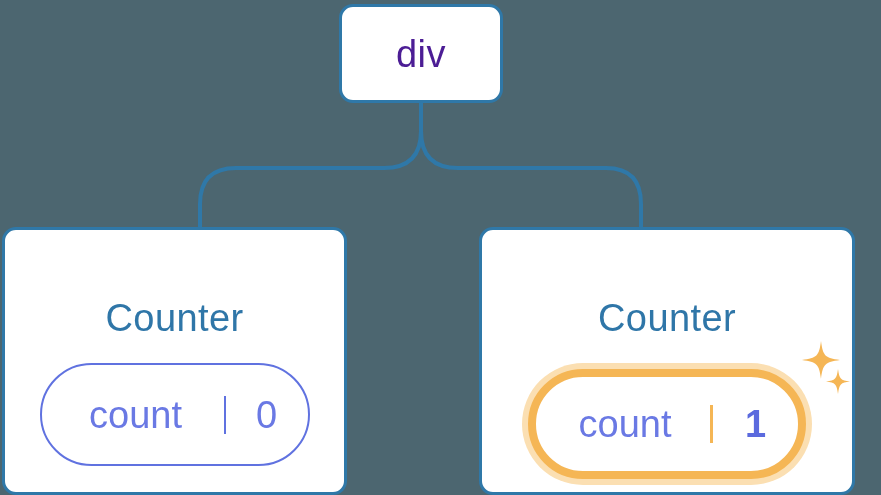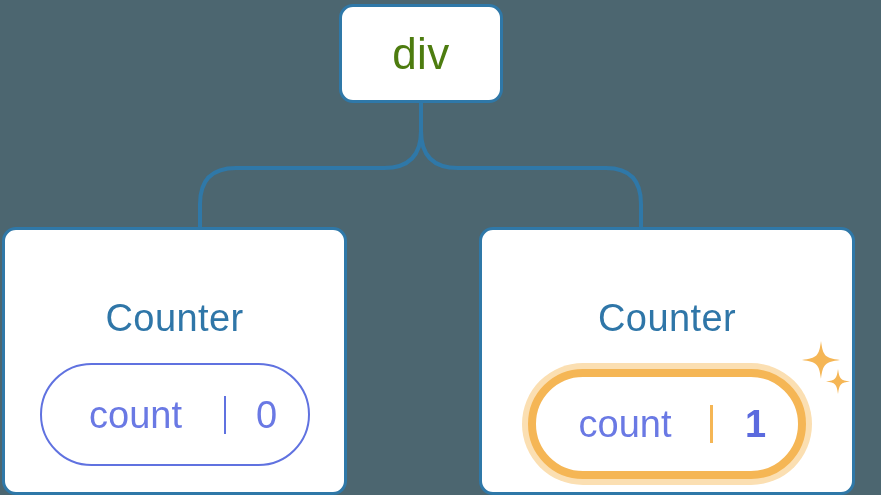--- a/index.html
+++ b/index.html
@@ -40,22 +40,22 @@
   }
 
   .node-root {
     left: 339px;
     top: 4px;
     width: 164px;
     height: 99px;
     justify-content: center;
   }
   .node-root .node-title {
-    font-size: 44px;
-    color: #4d7c0f;
+    font-size: 38px;
+    color: #4c1d95;
     letter-spacing: 0.5px;
     line-height: 1;
   }
 
   .node-child {
     top: 227px;
     height: 268px;
     border-bottom-left-radius: 14px;
     border-bottom-right-radius: 14px;
     padding-top: 69px;

